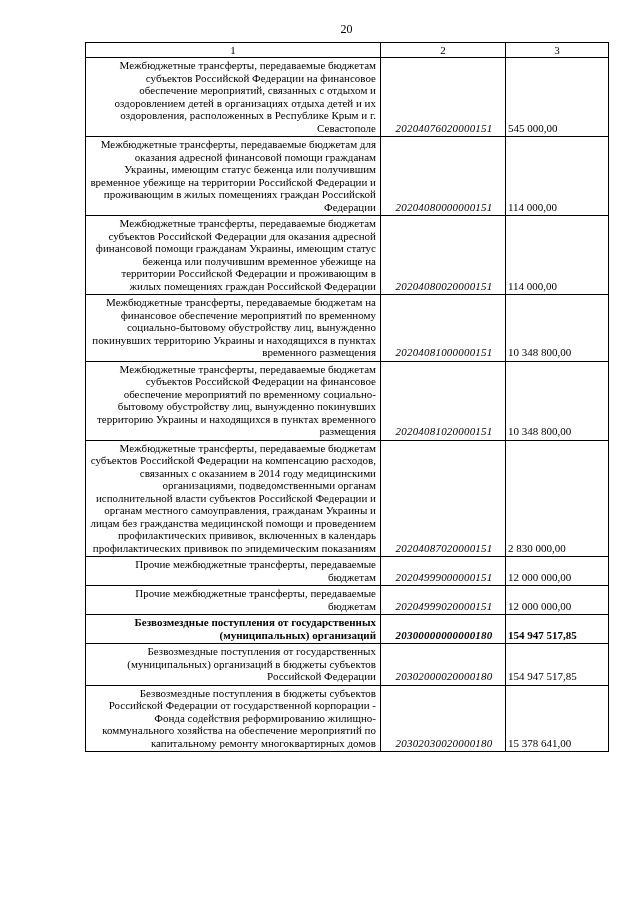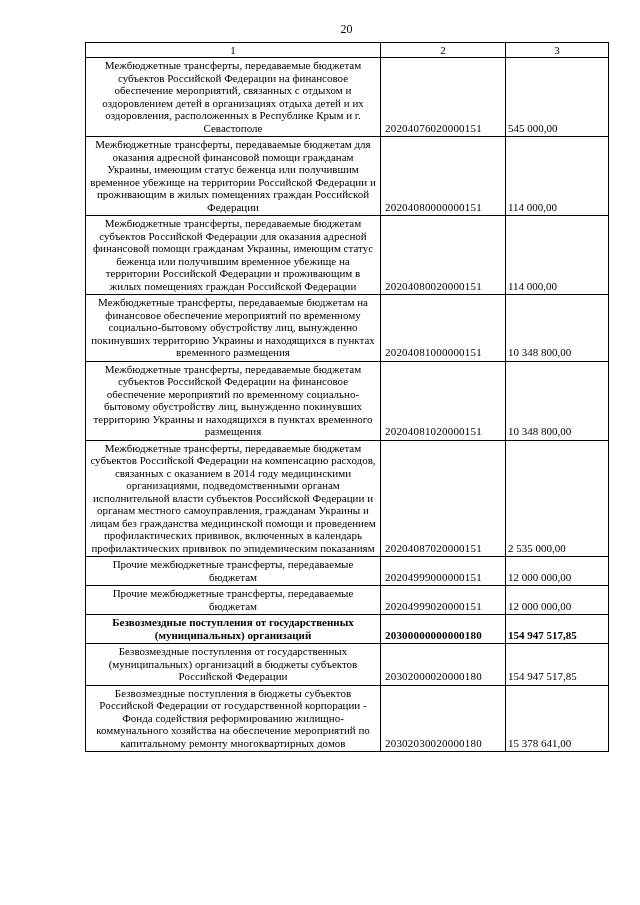--- a/index.html
+++ b/index.html
@@ -44,29 +44,30 @@
     font-weight: normal;
   }
   table.budget th {
     text-align: center;
     vertical-align: middle;
     height: 15px;
     padding: 0 2px;
   }
   td.desc {
     vertical-align: top;
-    text-align: center;
+    text-align: right;
     padding: 1px 4px 2px 4px;
   }
   td.code {
     vertical-align: bottom;
-    text-align: left;
+    text-align: center;
     padding: 1px 2px 2px 4px;
     white-space: nowrap;
     letter-spacing: 0.2px;
+    font-style: italic;
   }
   td.amount {
     vertical-align: bottom;
     padding: 1px 5px 2px 2px;
     white-space: nowrap;
   }
   tr.bold td { font-weight: bold; }
 </style>
 </head>
 <body>
@@ -110,21 +111,21 @@
           <td class="amount">10 348 800,00</td>
         </tr>
         <tr>
           <td class="desc">Межбюджетные трансферты, передаваемые бюджетам субъектов Российской Федерации на финансовое обеспечение мероприятий по временному социально-бытовому обустройству лиц, вынужденно покинувших территорию Украины и находящихся в пунктах временного размещения</td>
           <td class="code">20204081020000151</td>
           <td class="amount">10 348 800,00</td>
         </tr>
         <tr>
           <td class="desc">Межбюджетные трансферты, передаваемые бюджетам субъектов Российской Федерации на компенсацию расходов, связанных с оказанием в 2014 году медицинскими организациями, подведомственными органам исполнительной власти субъектов Российской Федерации и органам местного самоуправления, гражданам Украины и лицам без гражданства медицинской помощи и проведением профилактических прививок, включенных в календарь профилактических прививок по эпидемическим показаниям</td>
           <td class="code">20204087020000151</td>
-          <td class="amount">2 535 000,00</td>
+          <td class="amount">2 830 000,00</td>
         </tr>
         <tr>
           <td class="desc">Прочие межбюджетные трансферты, передаваемые бюджетам</td>
           <td class="code">20204999000000151</td>
           <td class="amount">12 000 000,00</td>
         </tr>
         <tr>
           <td class="desc">Прочие межбюджетные трансферты, передаваемые бюджетам</td>
           <td class="code">20204999020000151</td>
           <td class="amount">12 000 000,00</td>

